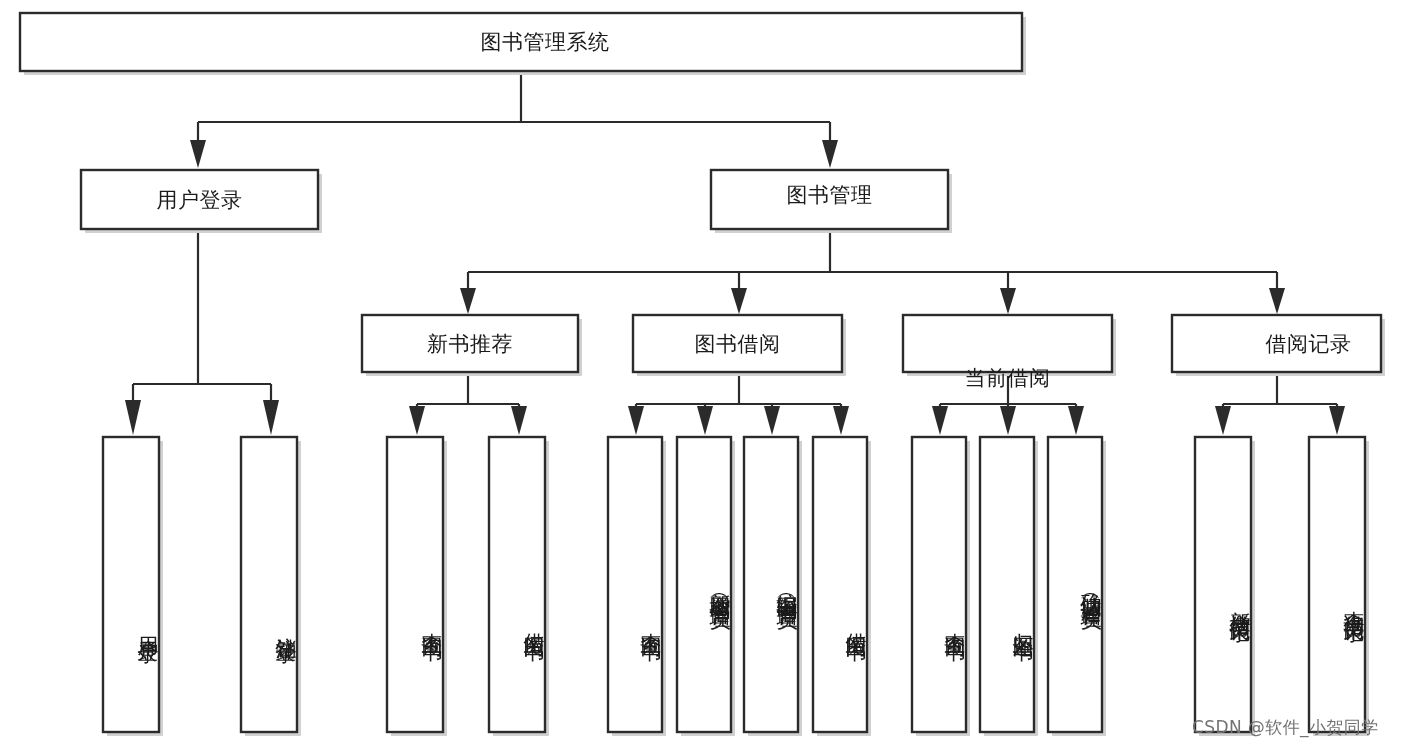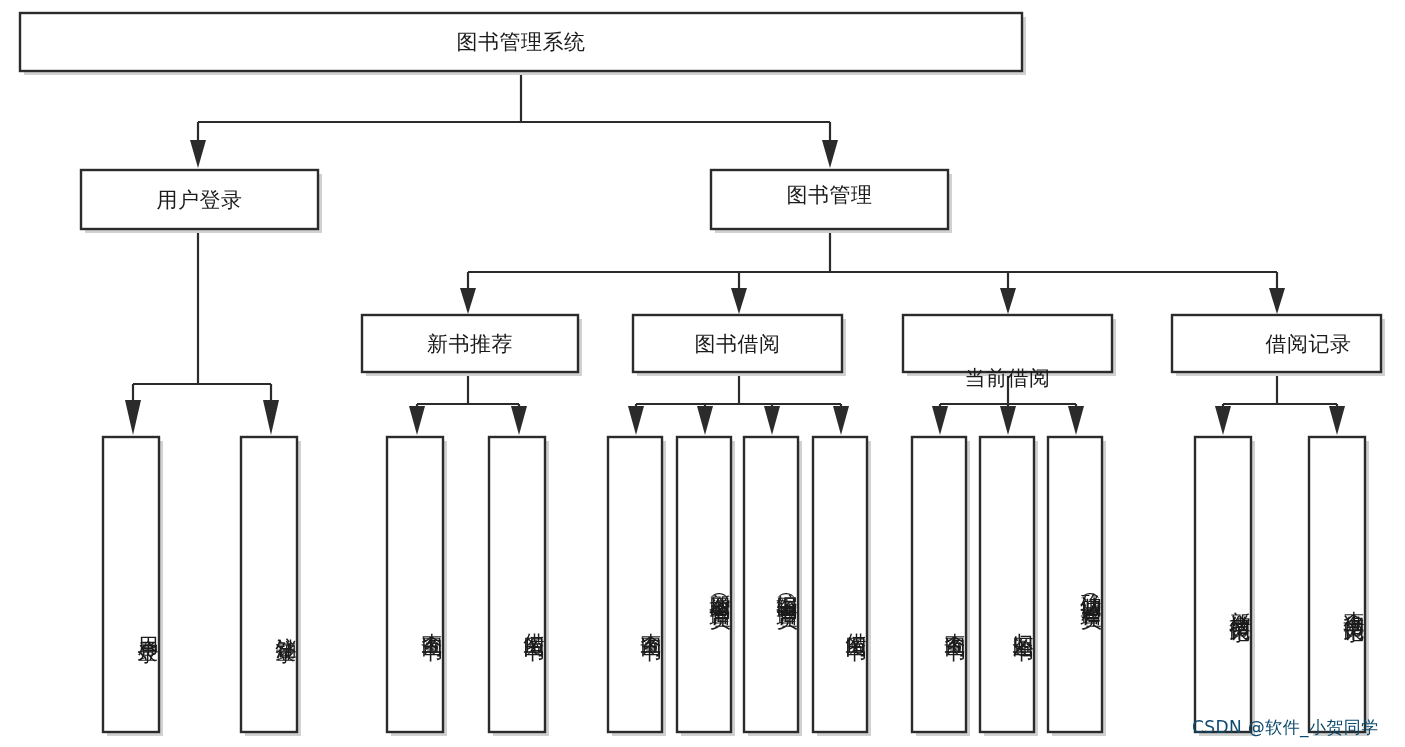--- a/index.html
+++ b/index.html
@@ -68,21 +68,21 @@
     font-size: 21px;
     line-height: 1.05;
     color: #1b1b1b;
     letter-spacing: 2.5px;
     white-space: nowrap;
     pointer-events: none;
   }
   .watermark {
     position: absolute;
     font-size: 17px;
-    color: #0c4a6e;
+    color: #737373;
     white-space: nowrap;
     letter-spacing: 0.4px;
   }
 </style>
 </head>
 <body>
 
 <div id="diagram-root">
 
   <svg id="diagram-svg" viewBox="0 0 1405 747">
@@ -207,21 +207,21 @@
       <rect class="node-box" x="1048" y="437" width="54" height="295"></rect>
 
       <rect class="node-shadow" x="1199" y="441" width="56" height="295"></rect>
       <rect class="node-box" x="1195" y="437" width="56" height="295"></rect>
 
       <rect class="node-shadow" x="1313" y="441" width="56" height="295"></rect>
       <rect class="node-box" x="1309" y="437" width="56" height="295"></rect>
     </g>
   </svg>
 
-  <div class="label-h" style="left:20px; top:13px; width:1002px; height:58px;">图书管理系统</div>
+  <div class="label-h" style="left:20px; top:13px; width:1002px; height:58px;padding-left:24px;">图书管理系统</div>
 
   <div class="label-h" style="left:81px; top:170px; width:237px; height:59px;">用户登录</div>
   <div class="label-h" style="left:711px; top:170px; width:237px; height:50px;">图书管理</div>
 
   <div class="label-h" style="left:633px; top:315px; width:209px; height:57px;">图书借阅</div>
   <div class="label-h" style="left:362px; top:315px; width:216px; height:57px;">新书推荐</div>
   <div class="label-h" style="left:903px; top:315px; width:209px; height:57px;margin-top:34px;">当前借阅</div>
   <div class="label-h" style="left:1172px; top:315px; width:209px; height:57px;margin-left:32px;">借阅记录</div>
 
   <div class="label-v" style="left:103px; top:517px; width:56px; height:215px;">用户登录</div>

